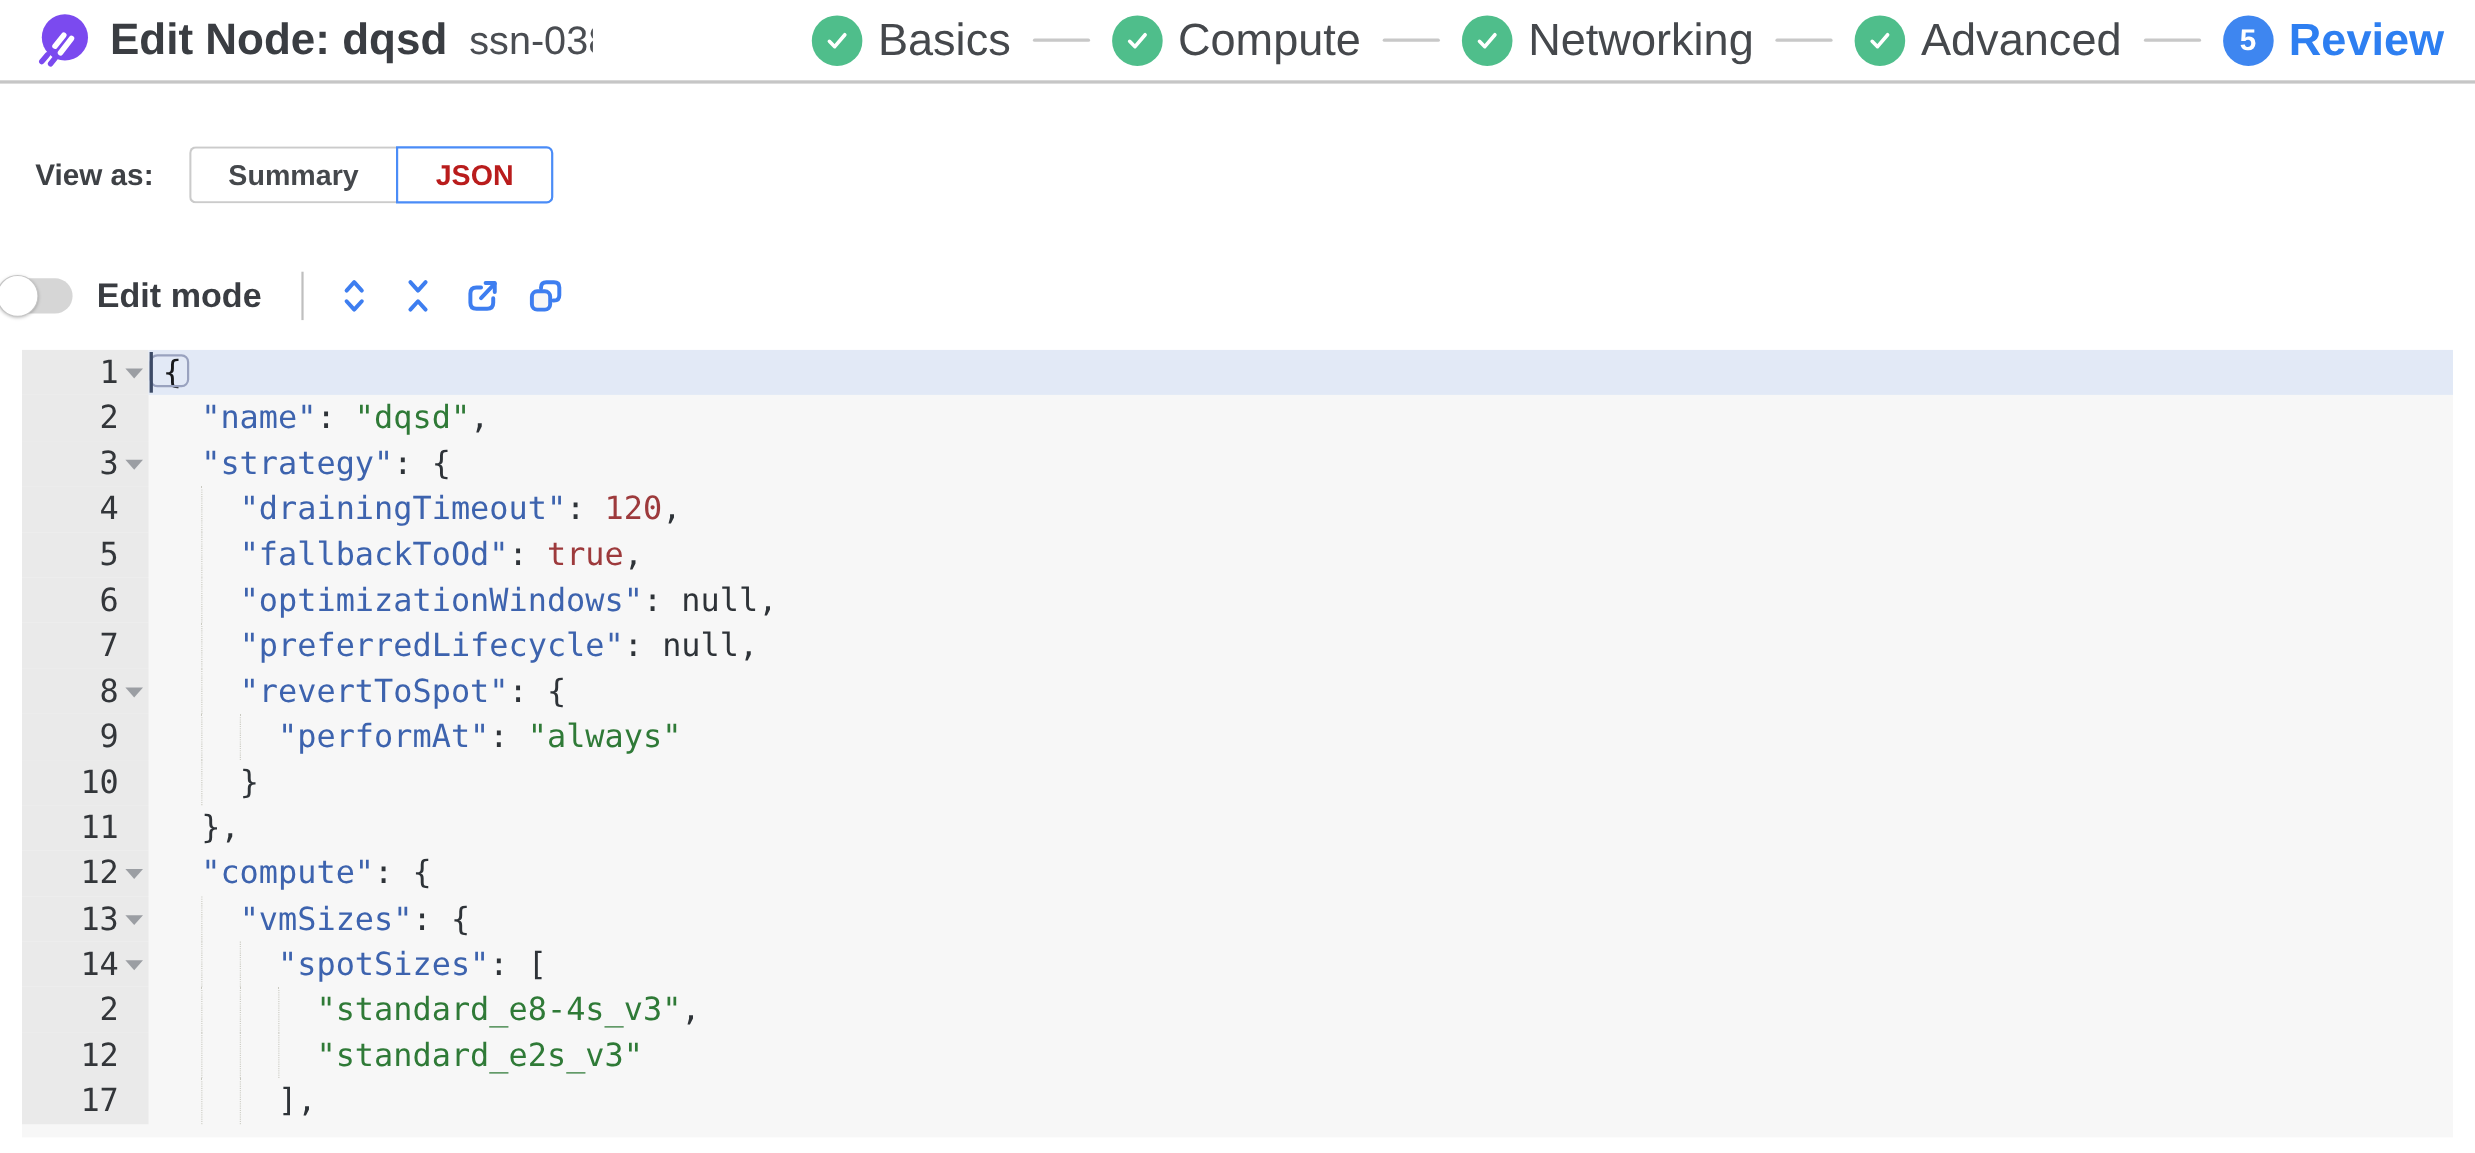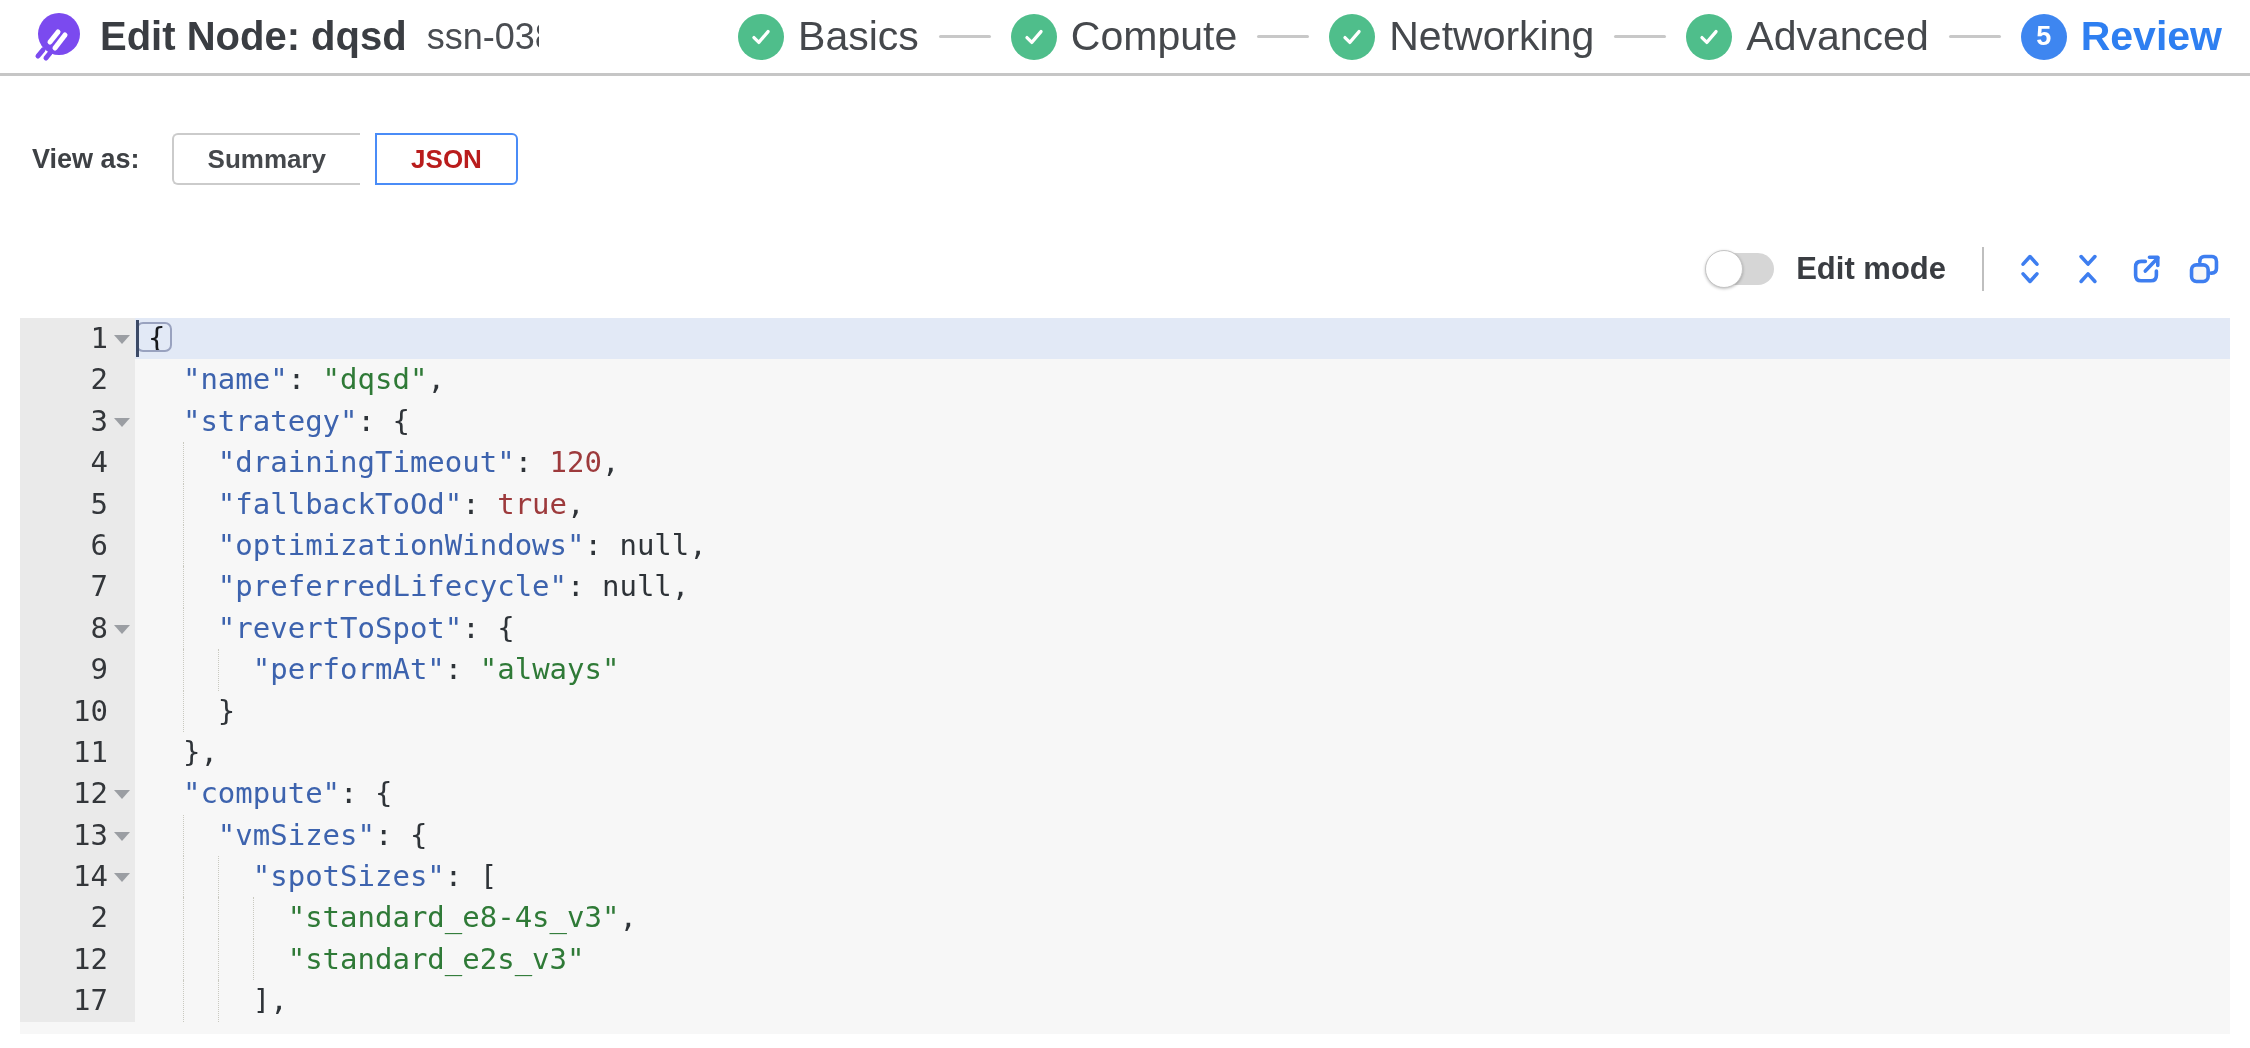--- a/index.html
+++ b/index.html
@@ -20,29 +20,29 @@
   .step-check svg { width:26px; height:26px; }
   .step-num { width:46px; height:46px; border-radius:50%; background:#3E86F0; color:#fff;
               font-size:27px; font-weight:700; display:flex; align-items:center; justify-content:center; }
   .step-label { font-size:41px; font-weight:500; color:#45484C; white-space:nowrap; }
   .step-label.current { color:#2E7FF1; font-weight:700; }
   .connector { width:52px; height:3px; background:#C8C8C8; border-radius:2px; margin:0 20px; }
 
   
   .viewbar { display:flex; align-items:center; margin:57px 0 0 32px; gap:32px; }
   .viewbar-label { font-size:27px; font-weight:700; color:#3E4145; }
-  .segmented { display:flex;gap:15px; }
+  .segmented { display:flex; }
   .seg-btn { height:52px; padding:0 34px; background:#fff; font-family:inherit;
              font-size:26px; font-weight:700; cursor:pointer; }
   .seg-btn.plain { color:#45484C; border:2px solid #CBCBCB; border-right:none;
                    border-radius:6px 0 0 6px; }
   .seg-btn.selected { color:#b91c1c; border:2px solid #4A8CF7; border-radius:0 6px 6px 0; }
 
   
-  .toolbar { display:flex; align-items:center; justify-content:flex-end;
+  .toolbar { display:flex; align-items:center; 
              margin-top:56px; padding-right:24px; height:56px; gap:14px; }
   .toggle { position:relative; width:66px; height:32px; border-radius:16px;
             background:#D6D6D6; cursor:pointer; margin-right:8px; }
   .toggle .knob { position:absolute; left:-3px; top:-3px; width:38px; height:38px;
                   border-radius:50%; background:#fff; border:1px solid #C5C5C5;
                   box-shadow:0 1px 3px rgba(0,0,0,.25); }
   .toggle-label { font-size:31px; font-weight:600; color:#3A3D42; margin-right:12px; }
   .vdivider { width:2px; height:44px; background:#BFBFBF; margin:0 10px; }
   .icon-btn { width:44px; height:44px; background:none; border:none; cursor:pointer;
               display:flex; align-items:center; justify-content:center; padding:0; }

